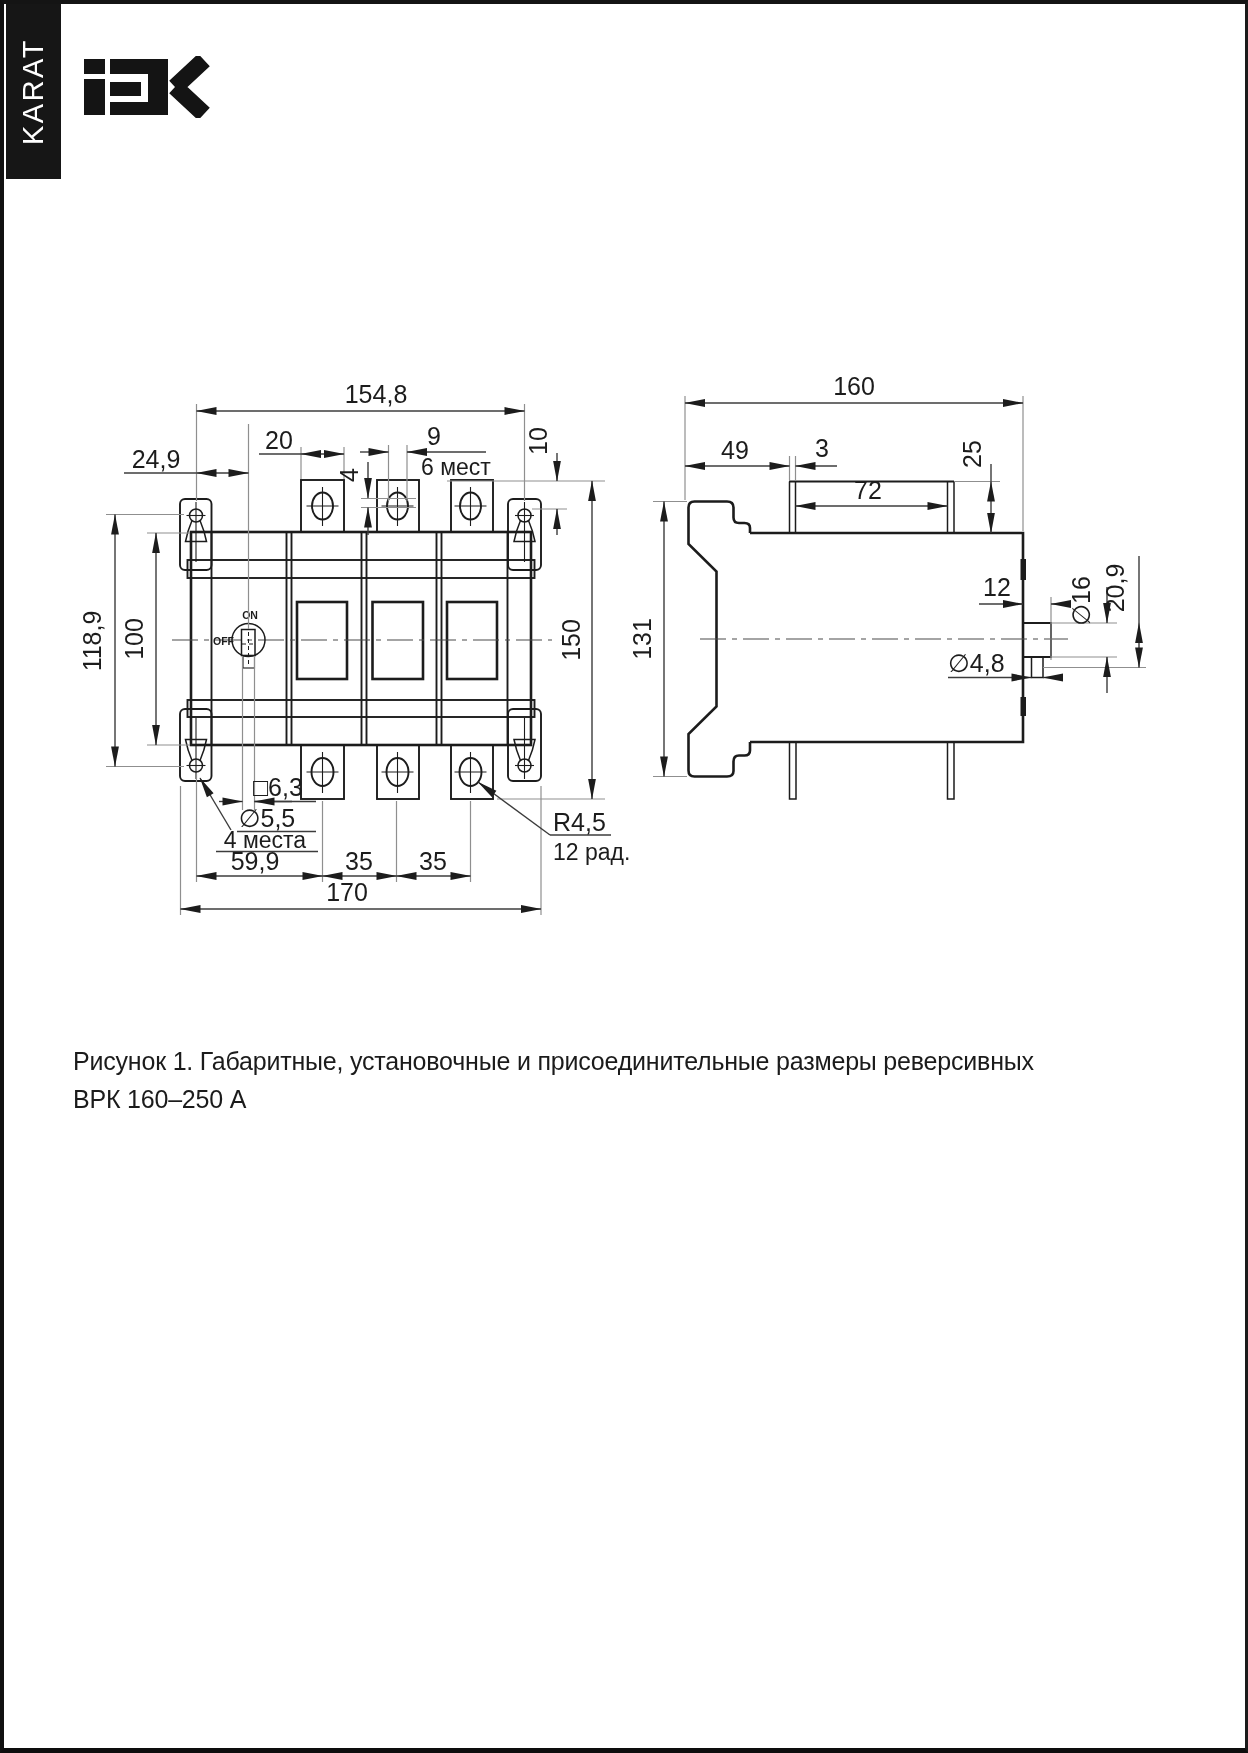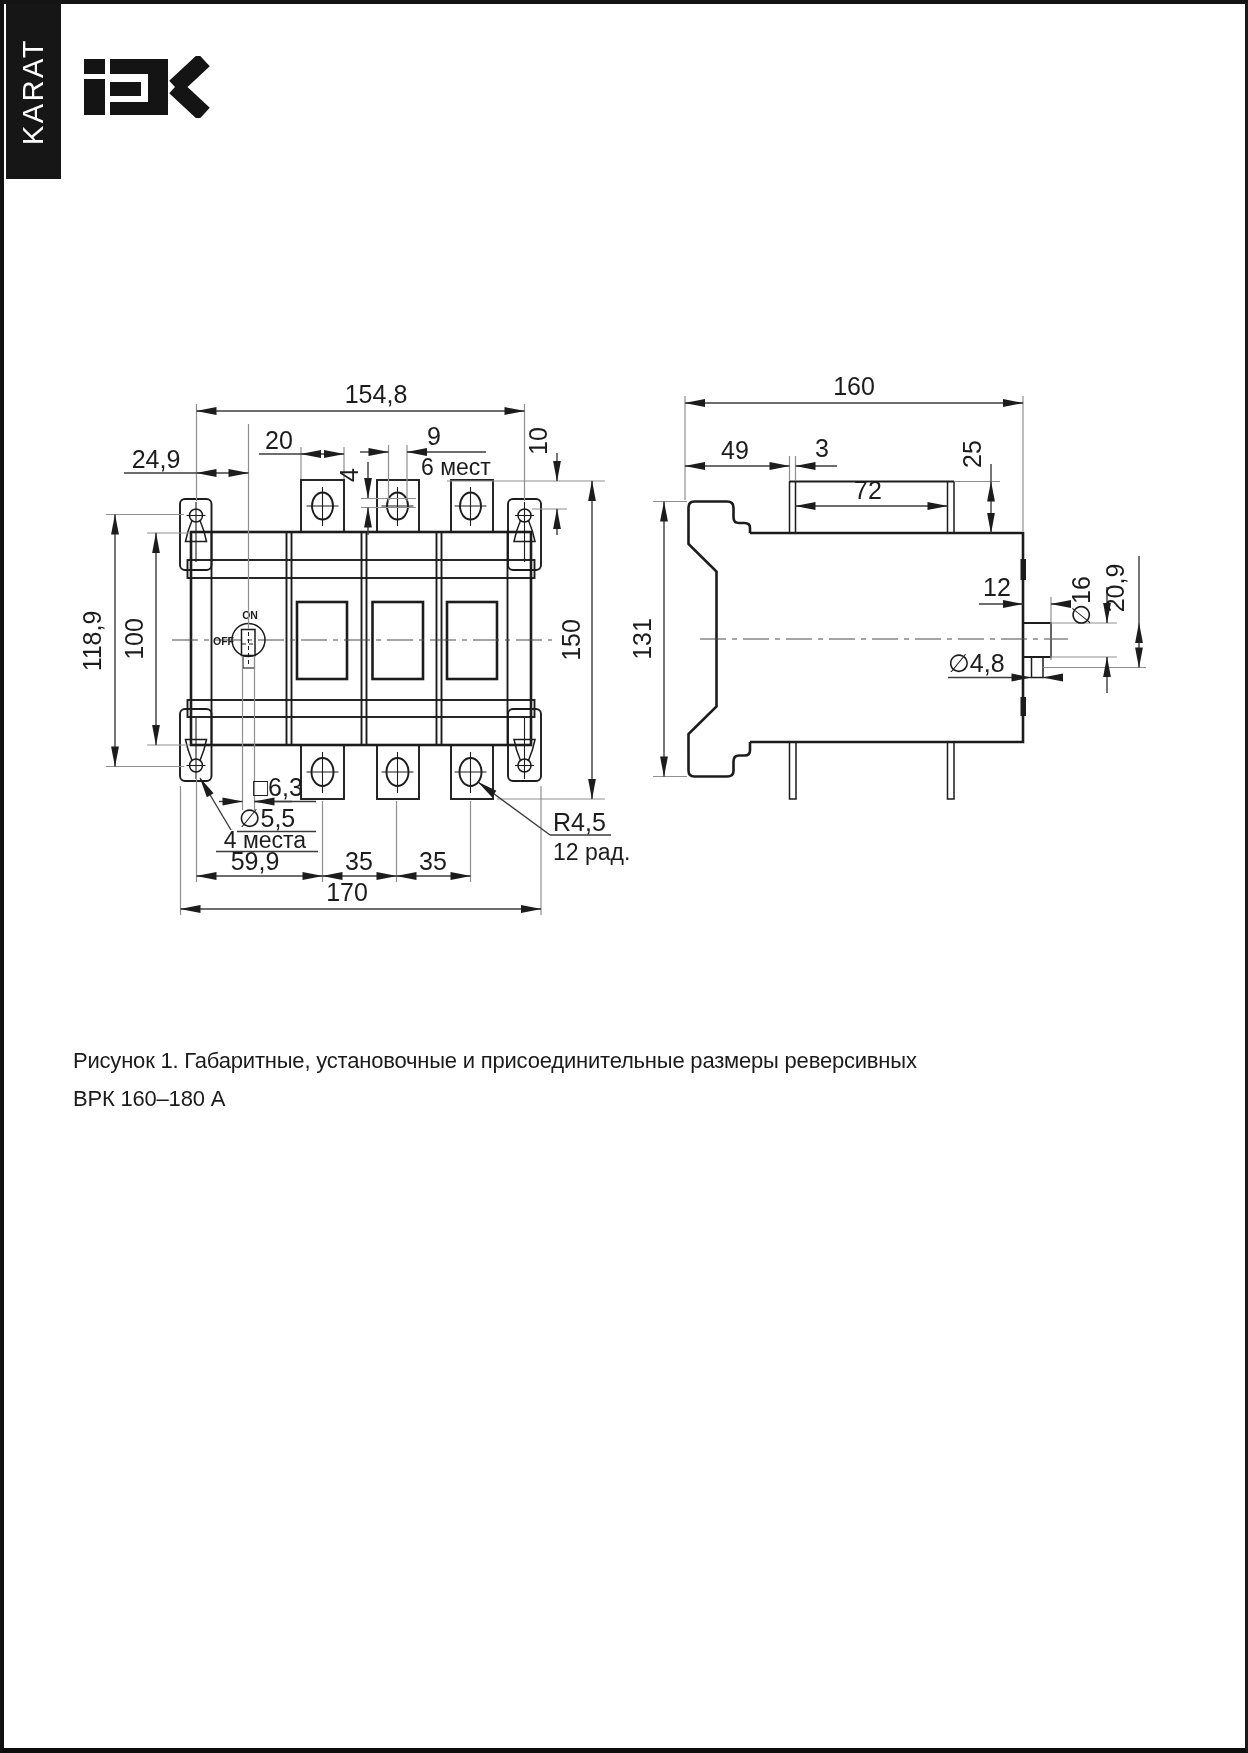--- a/index.html
+++ b/index.html
@@ -5,21 +5,21 @@
   html,body{margin:0;padding:0;background:#e8e8e8;}
   .page{position:relative;width:1248px;height:1753px;background:#ffffff;box-sizing:border-box;
         border-left:4px solid #111;border-top:4px solid #141414;border-bottom:5px solid #0d0d0d;border-right:3px solid #1a1a1a;
         font-family:"Liberation Sans","DejaVu Sans",sans-serif;overflow:hidden;}
   .banner{position:absolute;left:2px;top:0;width:55px;height:175px;background:#161616;
           display:flex;align-items:center;justify-content:center;}
   .banner span{display:block;transform:rotate(-90deg);color:#fff;font-size:29px;letter-spacing:2.5px;
           font-weight:500;white-space:nowrap;}
   .logo{position:absolute;left:79px;top:52px;width:128px;height:62px;}
   .caption{position:absolute;left:69px;top:1038px;width:1030px;color:#1b1b1b;
-           font-size:22px;line-height:38px;letter-spacing:-0.2px;}
+           font-size:25px;line-height:38px;letter-spacing:-0.2px;}
   .drawing{position:absolute;left:0;top:0;width:1248px;height:1753px;}
   
   .o3{stroke:#1c1c1c;stroke-width:2.6;fill:none;}
   .o2{stroke:#1c1c1c;stroke-width:1.9;fill:none;}
   .o15{stroke:#1c1c1c;stroke-width:1.5;fill:none;}
   .o1{stroke:#1c1c1c;stroke-width:1.1;fill:none;}
   .dim{stroke:#3c3c3c;stroke-width:1.4;fill:none;}
   .ext{stroke:#8f8f8f;stroke-width:1.2;fill:none;}
   .cl{stroke:#4a4a4a;stroke-width:1.1;fill:none;stroke-dasharray:26 6 5 6;}
   .dsh{stroke:#1c1c1c;stroke-width:1;fill:none;stroke-dasharray:4 3;}
@@ -290,16 +290,16 @@
         <text class="t" x="993" y="592" text-anchor="middle">12</text>
         <text class="t" x="1086" y="597" text-anchor="middle" transform="rotate(-90 1086 597)">∅16</text>
         <text class="t" x="1120" y="584" text-anchor="middle" transform="rotate(-90 1120 584)">20,9</text>
         <text class="t" x="944" y="668">∅4,8</text>
       </g>
     </g>
   </svg>
 
   <div class="caption">
     <div>Рисунок 1. Габаритные, установочные и присоединительные размеры реверсивных</div>
-    <div>ВРК 160–180 А</div>
+    <div>ВРК 160–250 А</div>
   </div>
 
 </div>
 
 </body></html>

